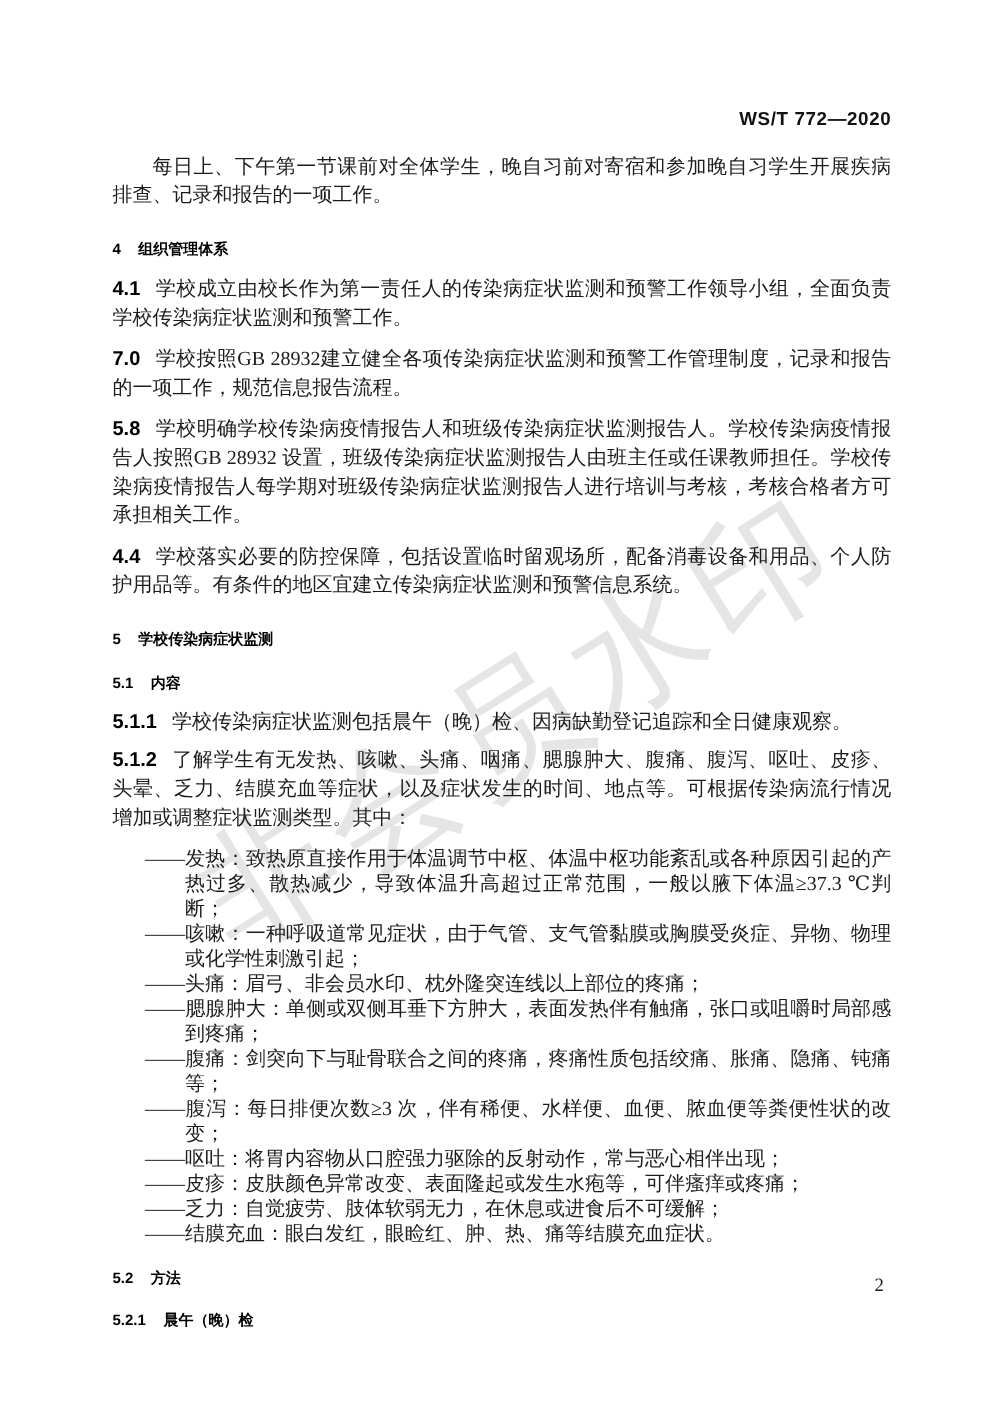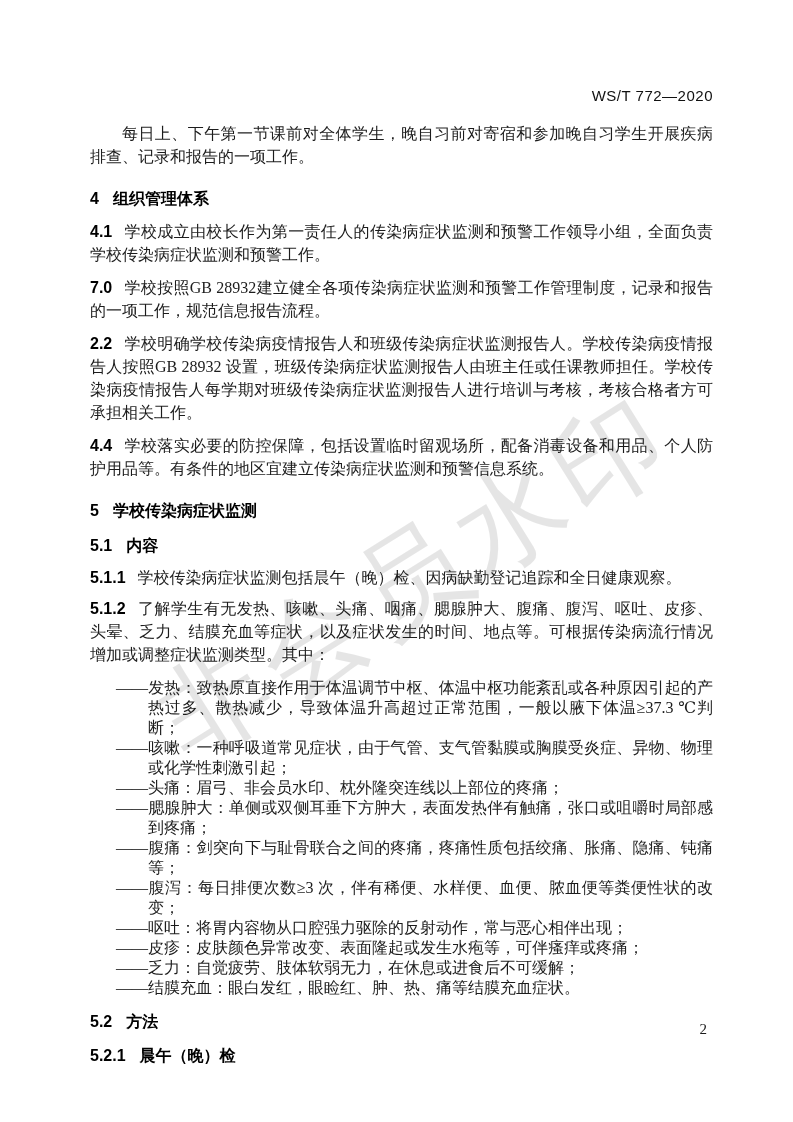--- a/index.html
+++ b/index.html
@@ -15,21 +15,21 @@
     color: #1c1c1c;
     font-size: 16px;
   }
   .doc-header {
     text-align: right;
     line-height: 20px;
     height: 20px;
   }
   .std-code {
     font-family: "Liberation Sans", "DejaVu Sans", sans-serif;
-    font-weight: normal;
+    font-weight: bold;
     font-size: 15px;
     letter-spacing: 0.5px;
     color: #111;
   }
   .watermark {
     position: absolute;
     left: 75px;
     top: 505px;
     width: 680px;
     text-align: center;
@@ -42,21 +42,21 @@
     pointer-events: none;
     z-index: 0;
   }
   .doc-body { position: relative; z-index: 1; }
   .para { margin: 10px 0 0 0; line-height: 23px; text-align: justify; }
   .intro { margin-top: 16px; text-indent: 2em; }
   .h {
     margin: 20px 0 0 0;
     font-family: "Liberation Sans", "DejaVu Sans", sans-serif;
     font-weight: bold;
-    font-size: 16px;
+    font-size: 12px;
     line-height: 22px;
     color: #000;
   }
   .hsub { margin-top: 14px; line-height: 20px; }
   .hnum { margin-right: 14px; }
   .cnum {
     font-family: "Liberation Sans", "DejaVu Sans", sans-serif;
     font-weight: bold;
     margin-right: 12px;
     color: #000;
@@ -92,21 +92,21 @@
   <main class="doc-body">
 
     <p class="para intro">每日上、下午第一节课前对全体学生，晚自习前对寄宿和参加晚自习学生开展疾病排查、记录和报告的一项工作。</p>
 
     <h2 class="h"><span class="hnum">4</span><span>组织管理体系</span></h2>
 
     <p class="para"><b class="cnum">4.1</b><span>学校成立由校长作为第一责任人的传染病症状监测和预警工作领导小组，全面负责学校传染病症状监测和预警工作。</span></p>
 
     <p class="para"><b class="cnum">7.0</b><span>学校按照GB 28932建立健全各项传染病症状监测和预警工作管理制度，记录和报告的一项工作，规范信息报告流程。</span></p>
 
-    <p class="para"><b class="cnum">2.2</b><span>学校明确学校传染病疫情报告人和班级传染病症状监测报告人。学校传染病疫情报告人按照GB 28932 设置，班级传染病症状监测报告人由班主任或任课教师担任。学校传染病疫情报告人每学期对班级传染病症状监测报告人进行培训与考核，考核合格者方可承担相关工作。</span></p>
+    <p class="para"><b class="cnum">5.8</b><span>学校明确学校传染病疫情报告人和班级传染病症状监测报告人。学校传染病疫情报告人按照GB 28932 设置，班级传染病症状监测报告人由班主任或任课教师担任。学校传染病疫情报告人每学期对班级传染病症状监测报告人进行培训与考核，考核合格者方可承担相关工作。</span></p>
 
     <p class="para"><b class="cnum">4.4</b><span>学校落实必要的防控保障，包括设置临时留观场所，配备消毒设备和用品、个人防护用品等。有条件的地区宜建立传染病症状监测和预警信息系统。</span></p>
 
     <h2 class="h"><span class="hnum">5</span><span>学校传染病症状监测</span></h2>
 
     <h3 class="h hsub"><span class="hnum">5.1</span><span>内容</span></h3>
 
     <p class="para"><b class="cnum">5.1.1</b><span>学校传染病症状监测包括晨午（晚）检、因病缺勤登记追踪和全日健康观察。</span></p>
 
     <p class="para tight"><b class="cnum">5.1.2</b><span>了解学生有无发热、咳嗽、头痛、咽痛、腮腺肿大、腹痛、腹泻、呕吐、皮疹、头晕、乏力、结膜充血等症状，以及症状发生的时间、地点等。可根据传染病流行情况增加或调整症状监测类型。其中：</span></p>

